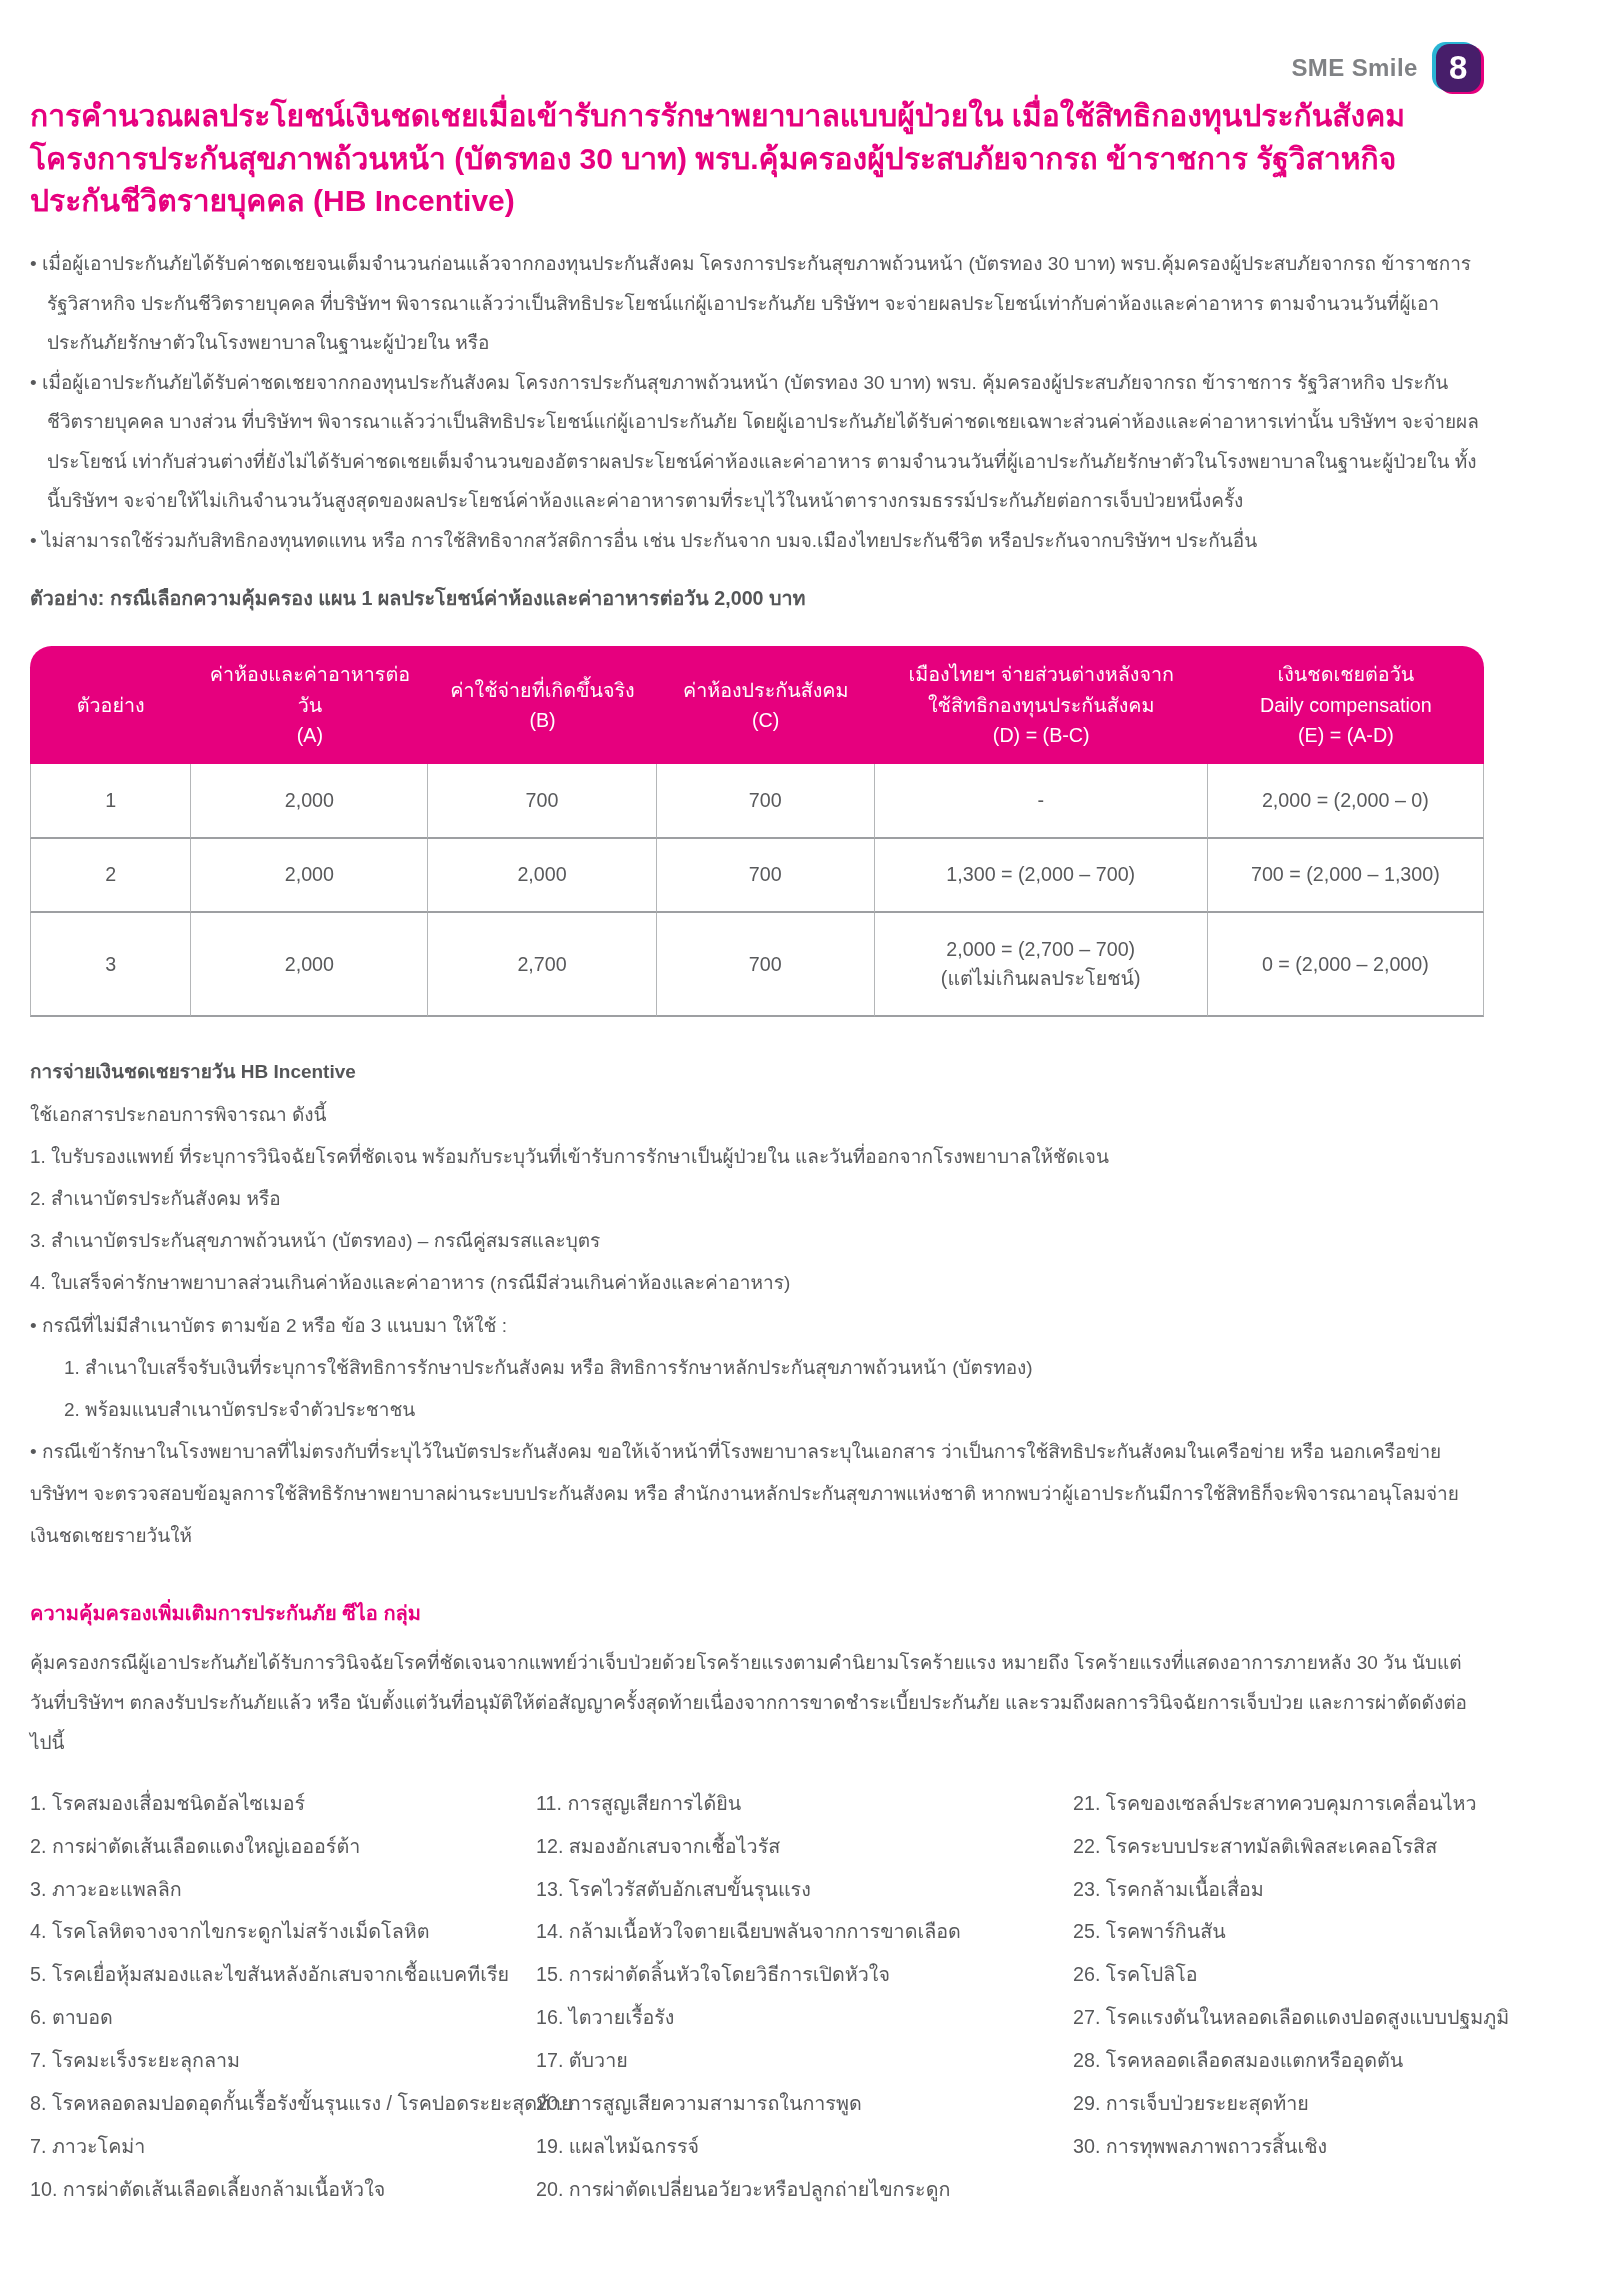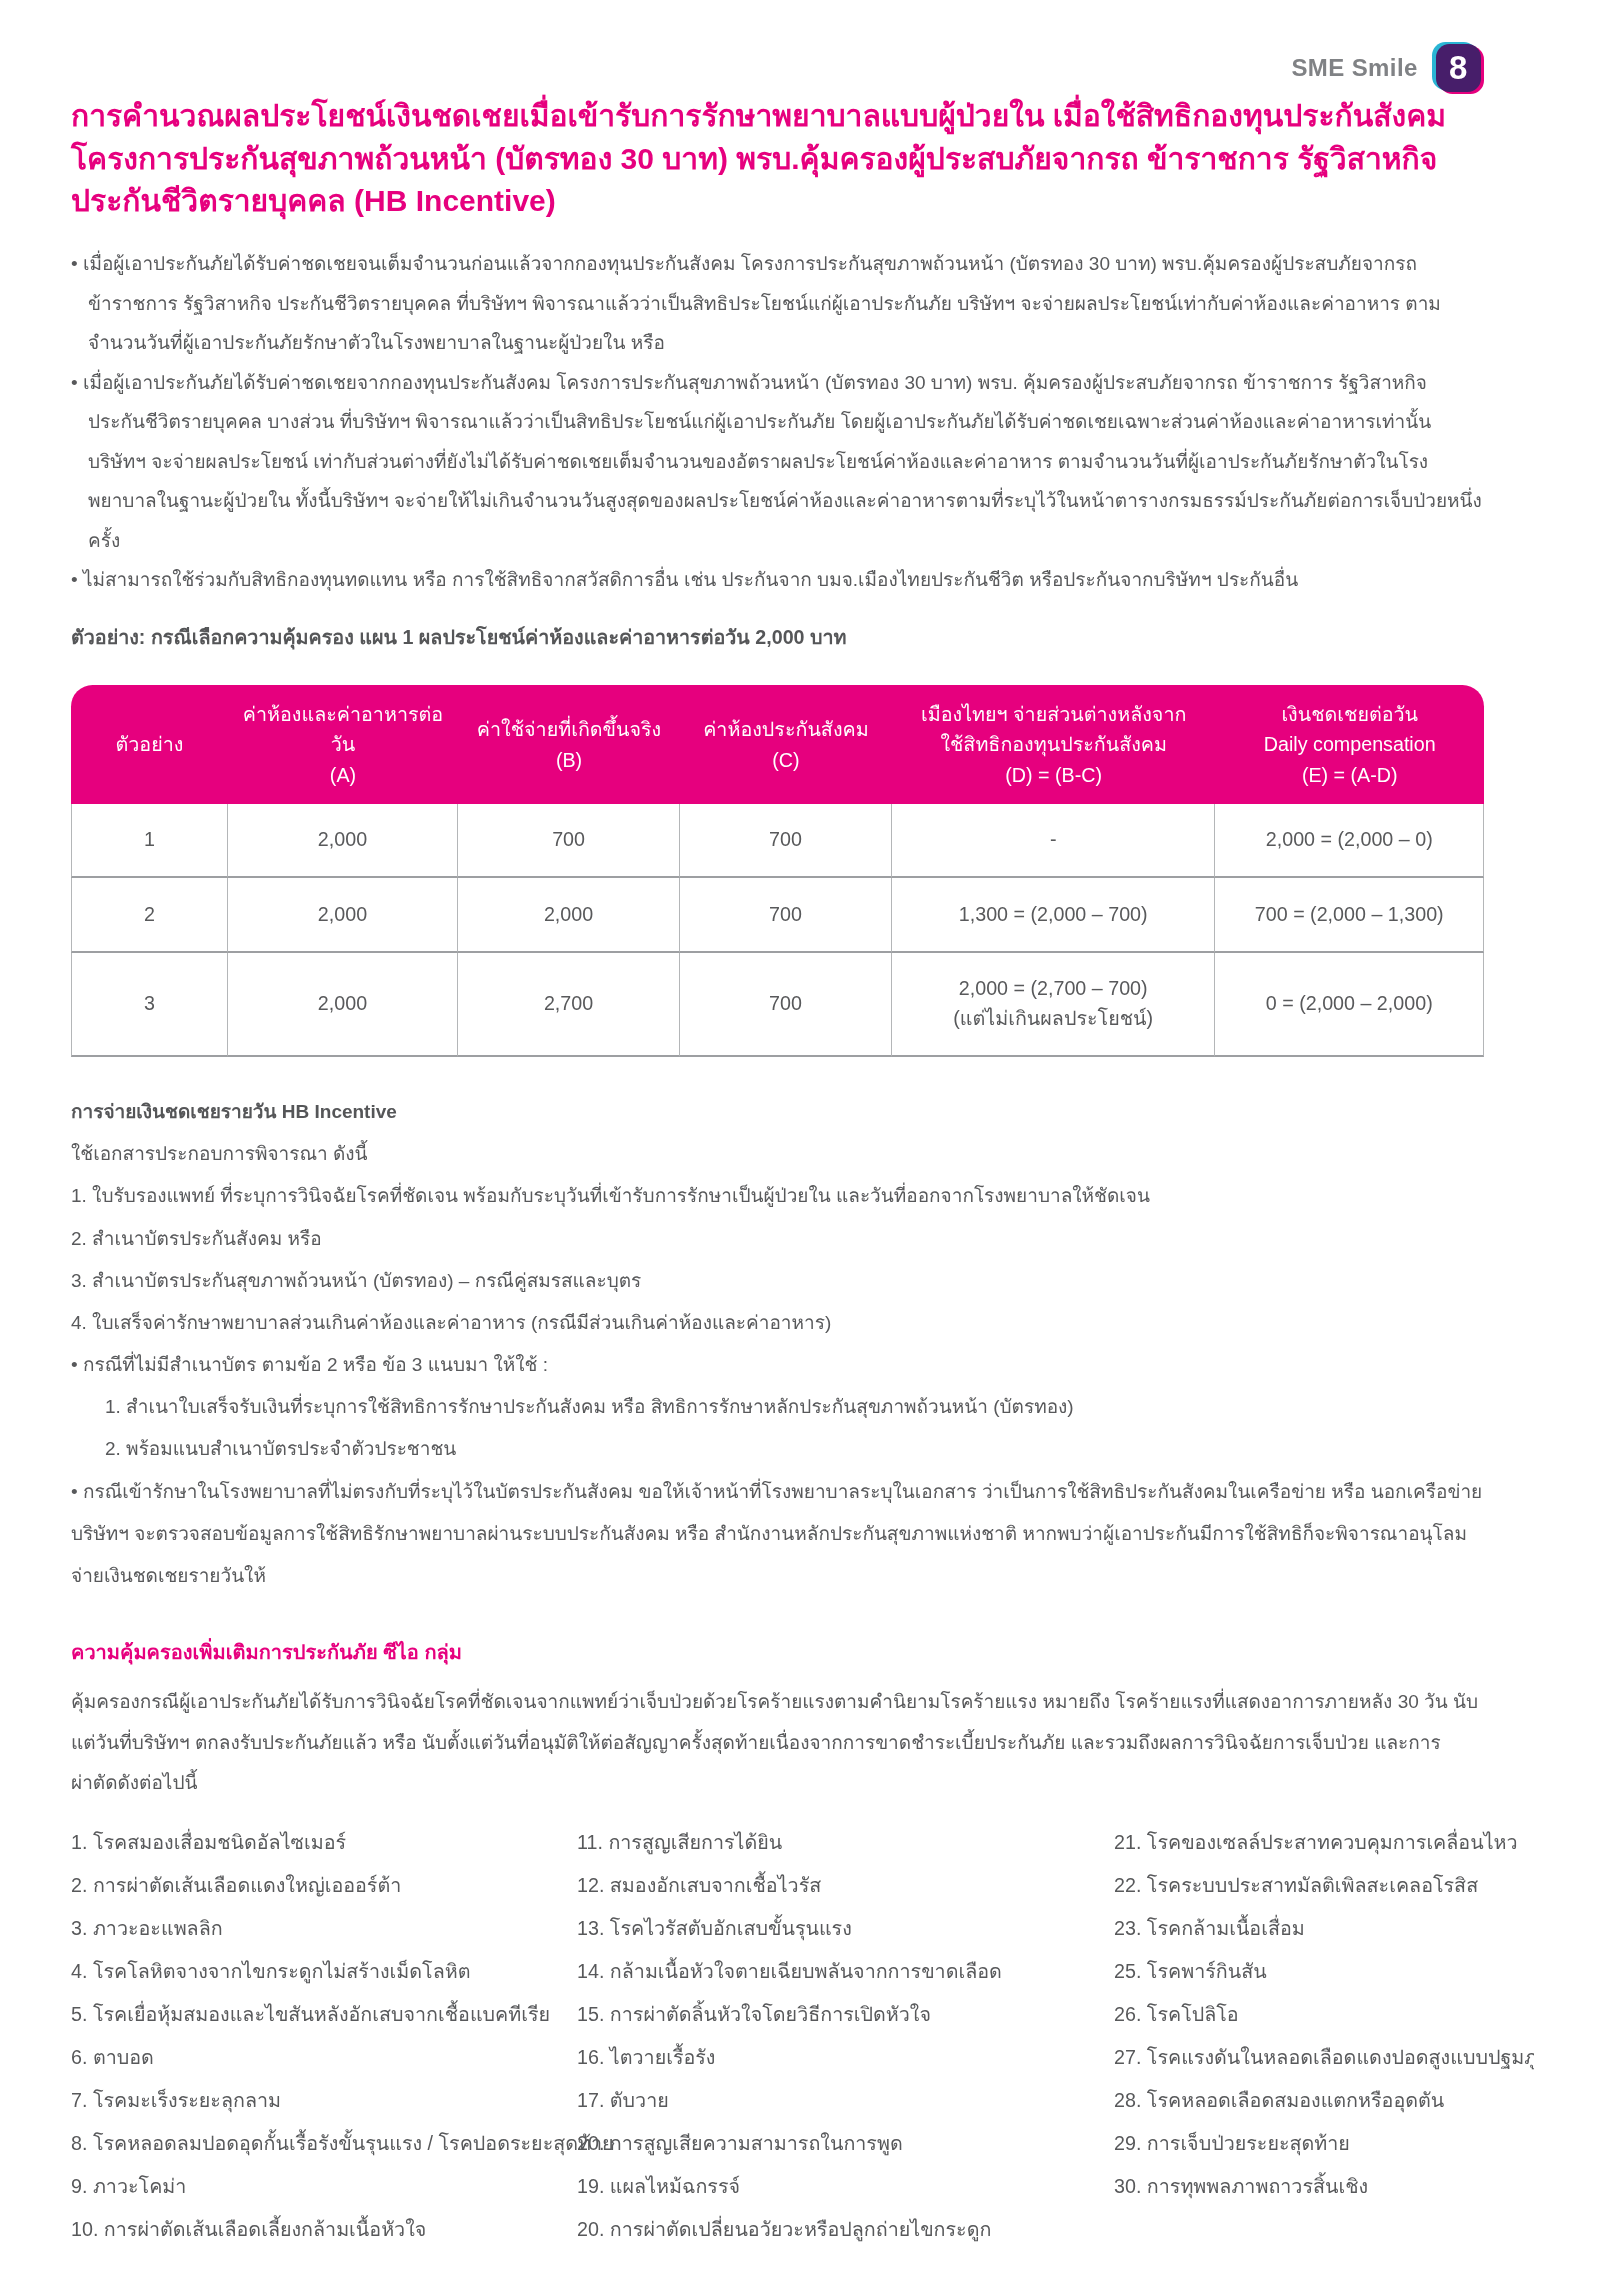--- a/index.html
+++ b/index.html
@@ -1,18 +1,18 @@
 <!DOCTYPE html>
 <html style="font-size:14.3px"><head>
 <meta charset="utf-8">
 <style>
   html,body { margin:0; padding:0; background:#ffffff; }
   .page {
     width:1534px; height:2293px; box-sizing:border-box;
-    padding:41px 50px 0 71px; background:#ffffff;
+    padding:41px 50px 0 30px; background:#ffffff;
     font-family:"Liberation Sans","DejaVu Sans",sans-serif;
     color:#58595b; overflow:hidden; position:relative;
   }
   
   .header-row { display:flex; justify-content:flex-end; align-items:center; gap:14.3px; height:54px; }
   .brand { color:#808285; font-size:24px; font-weight:bold; letter-spacing:0.4px; }
   .badge { position:relative; width:52px; height:54px; flex:0 0 auto; }
   .badge .chip-cyan { position:absolute; left:0; top:0.9px; width:45px; height:48px; background:#2ab5d4; border-radius:13.4px; }
   .badge .chip-pink { position:absolute; right:0; bottom:0.9px; width:45px; height:48px; background:#e6007e; border-radius:13.4px; }
   .badge .chip-purple { position:absolute; left:3.6px; top:2.7px; width:45px; height:48px; background:#471e6a; border-radius:13.4px;
@@ -149,21 +149,21 @@
   <div class="disease-grid">
     <div>
       <div class="disease">1. โรคสมองเสื่อมชนิดอัลไซเมอร์</div>
       <div class="disease">2. การผ่าตัดเส้นเลือดแดงใหญ่เอออร์ต้า</div>
       <div class="disease">3. ภาวะอะแพลลิก</div>
       <div class="disease">4. โรคโลหิตจางจากไขกระดูกไม่สร้างเม็ดโลหิต</div>
       <div class="disease">5. โรคเยื่อหุ้มสมองและไขสันหลังอักเสบจากเชื้อแบคทีเรีย</div>
       <div class="disease">6. ตาบอด</div>
       <div class="disease">7. โรคมะเร็งระยะลุกลาม</div>
       <div class="disease">8. โรคหลอดลมปอดอุดกั้นเรื้อรังขั้นรุนแรง / โรคปอดระยะสุดท้าย</div>
-      <div class="disease">9. ภาวะโคม่า</div>
+      <div class="disease">7. ภาวะโคม่า</div>
       <div class="disease">10. การผ่าตัดเส้นเลือดเลี้ยงกล้ามเนื้อหัวใจ</div>
     </div>
     <div>
       <div class="disease">11. การสูญเสียการได้ยิน</div>
       <div class="disease">12. สมองอักเสบจากเชื้อไวรัส</div>
       <div class="disease">13. โรคไวรัสตับอักเสบขั้นรุนแรง</div>
       <div class="disease">14. กล้ามเนื้อหัวใจตายเฉียบพลันจากการขาดเลือด</div>
       <div class="disease">15. การผ่าตัดลิ้นหัวใจโดยวิธีการเปิดหัวใจ</div>
       <div class="disease">16. ไตวายเรื้อรัง</div>
       <div class="disease">17. ตับวาย</div>

